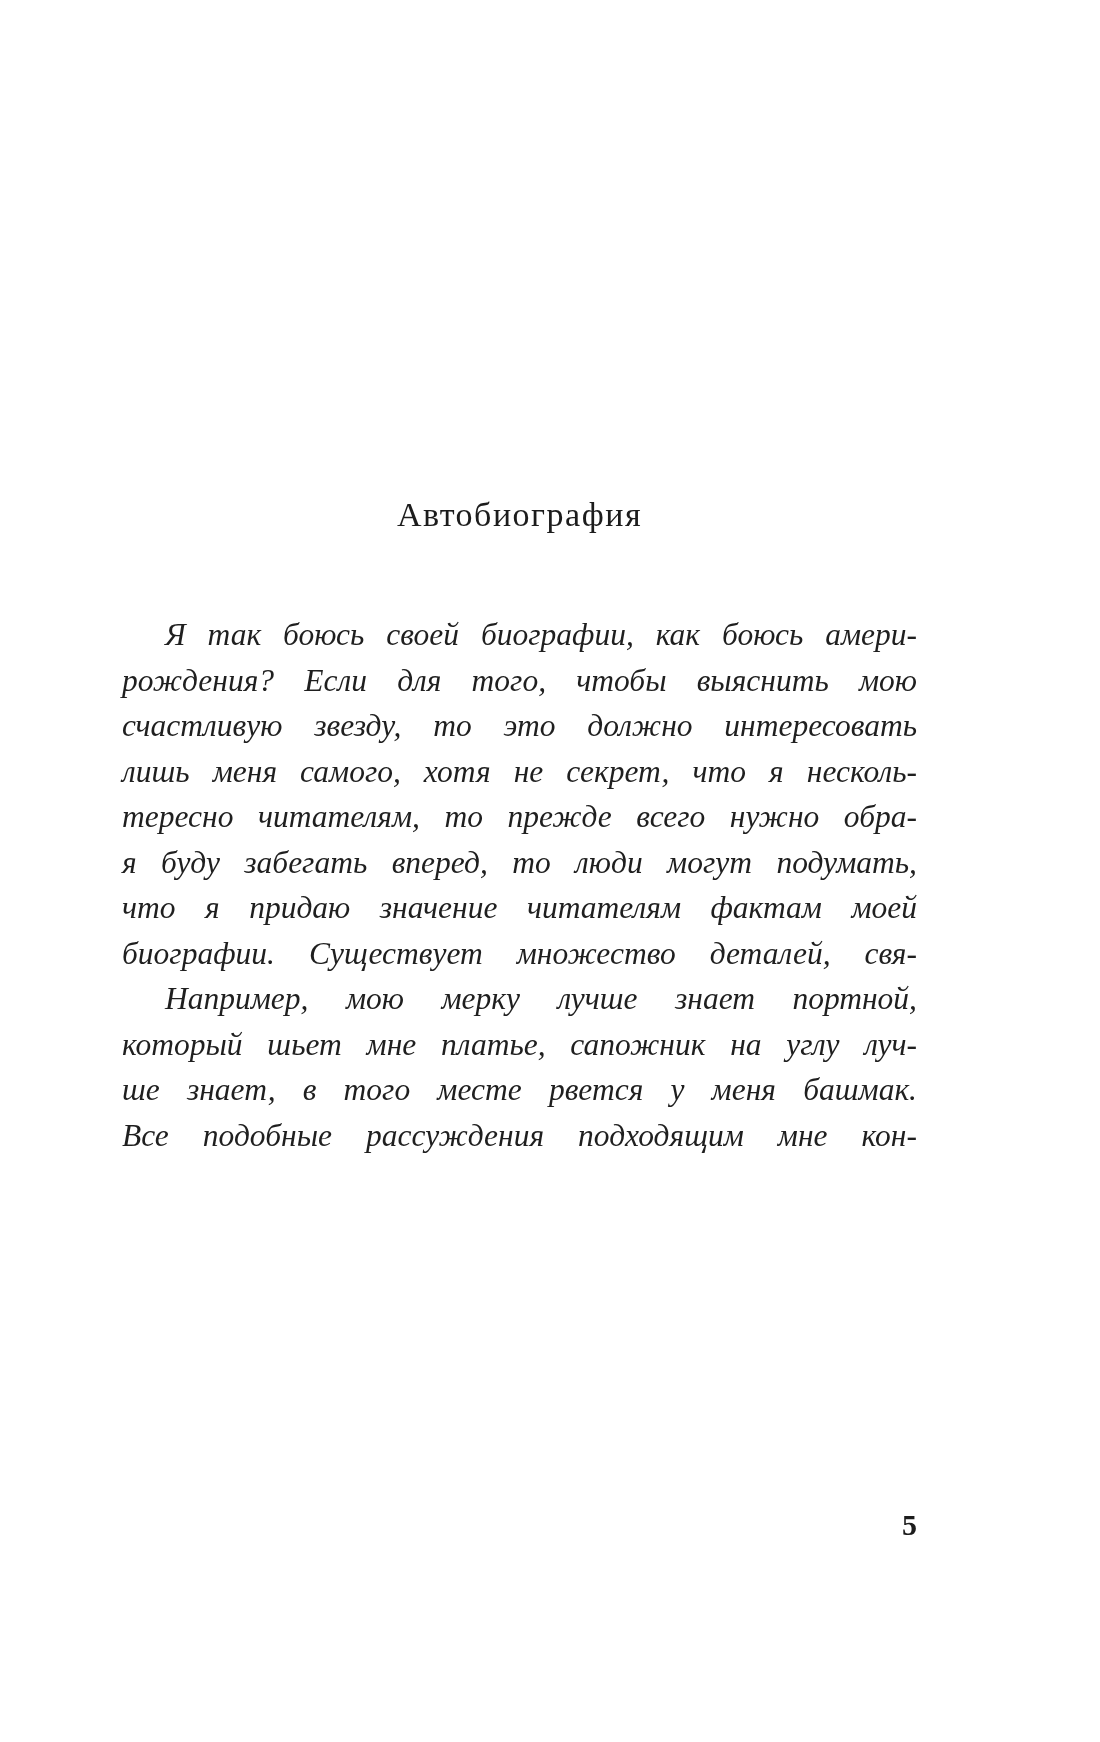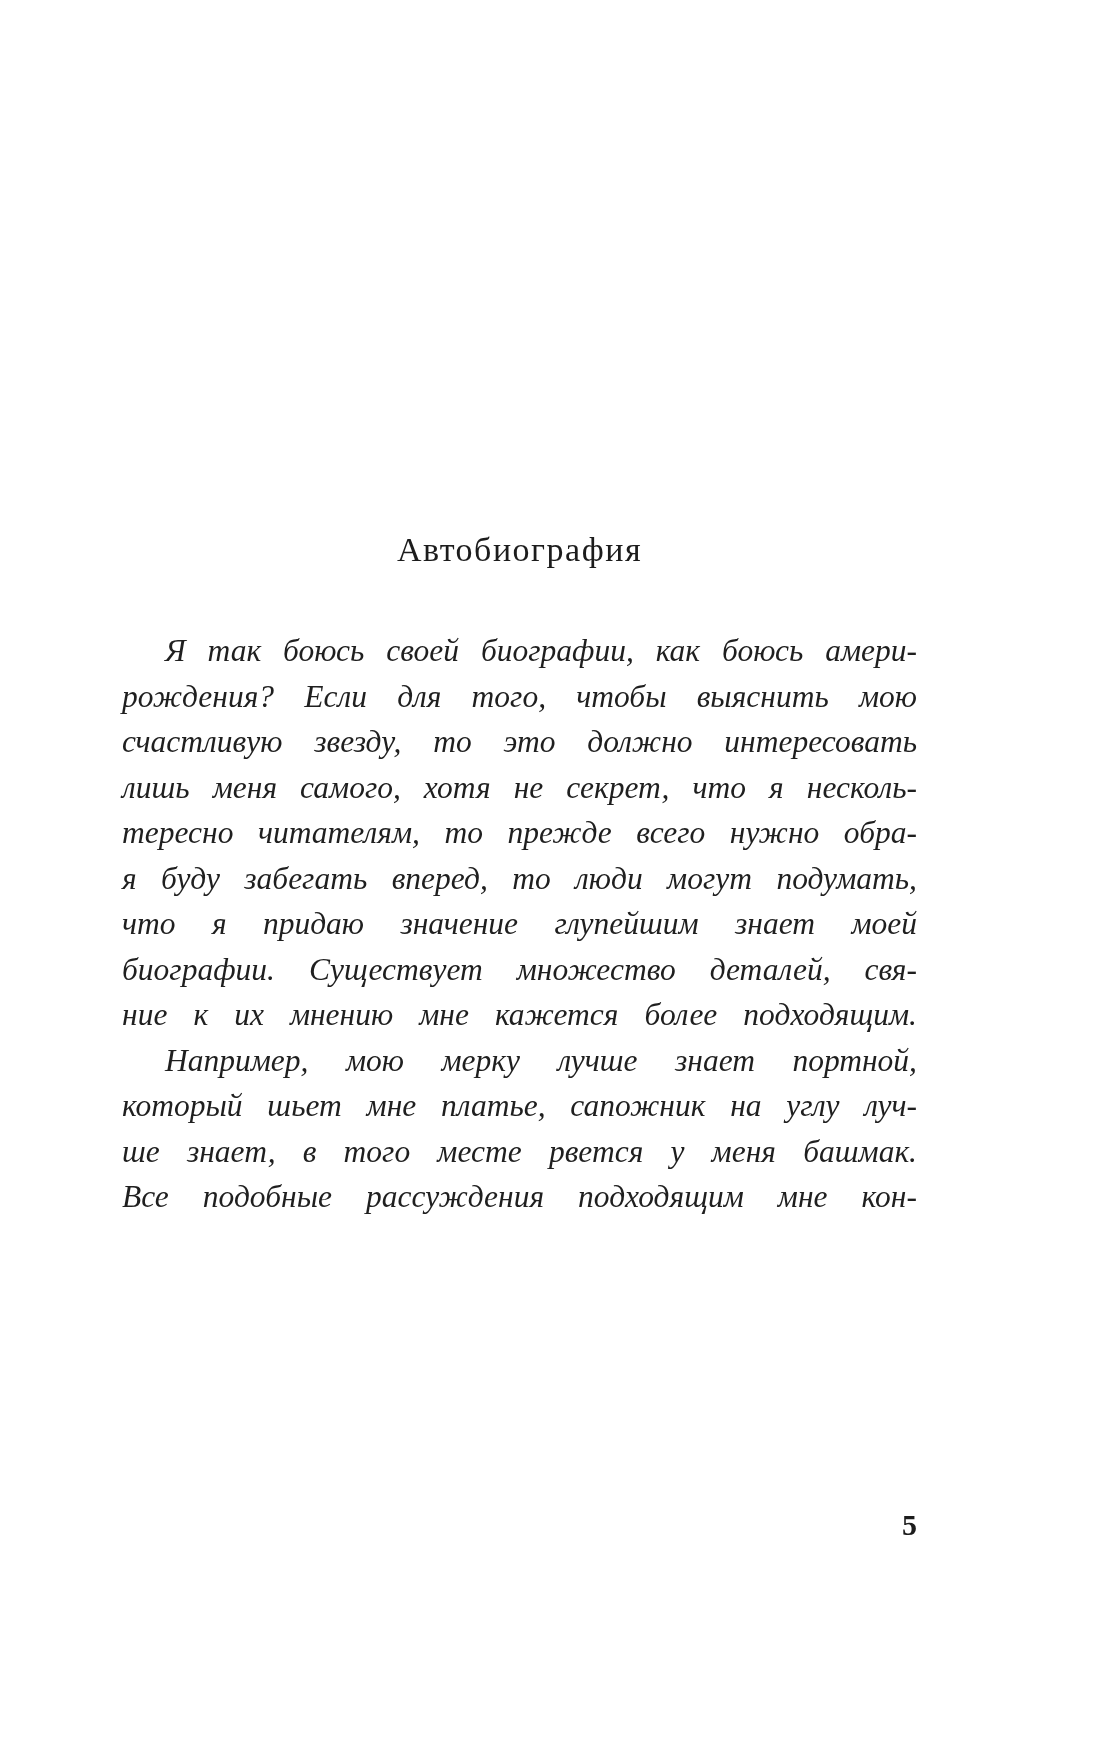--- a/index.html
+++ b/index.html
@@ -13,33 +13,33 @@
     width: 1100px;
     height: 1742px;
     margin: 0 auto;
     background: #ffffff;
     font-family: "Liberation Serif", "DejaVu Serif", serif;
     color: #1e1e1e;
     overflow: hidden;
   }
   .chapter-title {
     position: absolute;
-    top: 531px;
+    top: 496px;
     left: 122px;
     width: 795px;
     text-align: center;
     font-size: 34px;
     font-weight: 400;
     letter-spacing: 1.5px;
     font-style: normal;
     color: #1c1c1c;
   }
   .body-text {
     position: absolute;
-    top: 628px;
+    top: 612px;
     left: 122px;
     width: 795px;
     font-style: italic;
     font-size: 31.5px;
     line-height: 45.5px;
     color: #1f1f1f;
   }
   .body-text .line {
     text-align: justify;
     text-align-last: justify;
@@ -67,23 +67,22 @@
 <div class="book-page" style="background: rgb(255, 255, 255); color: rgb(31, 31, 31);">
   <div class="chapter-title">Автобиография</div>
 
   <div class="body-text">
       <div class="line indent">Я так боюсь своей биографии, как боюсь амери-</div>
       <div class="line">рождения? Если для того, чтобы выяснить мою</div>
       <div class="line">счастливую звезду, то это должно интересовать</div>
       <div class="line">лишь меня самого, хотя не секрет, что я несколь-</div>
       <div class="line">тересно читателям, то прежде всего нужно обра-</div>
       <div class="line">я буду забегать вперед, то люди могут подумать,</div>
-      <div class="line">что я придаю значение глупейшим знает моей</div>
+      <div class="line">что я придаю значение читателям фактам моей</div>
       <div class="line">биографии. Существует множество деталей, свя-</div>
-      <div class="line">ние к их мнению мне кажется более подходящим.</div>
       <div class="line indent">Например, мою мерку лучше знает портной,</div>
       <div class="line">который шьет мне платье, сапожник на углу луч-</div>
       <div class="line">ше знает, в того месте рвется у меня башмак.</div>
       <div class="line">Все подобные рассуждения подходящим мне кон-</div>
     </div>
 
   <div class="page-number">5</div>
 </div>
 
 </body></html>

